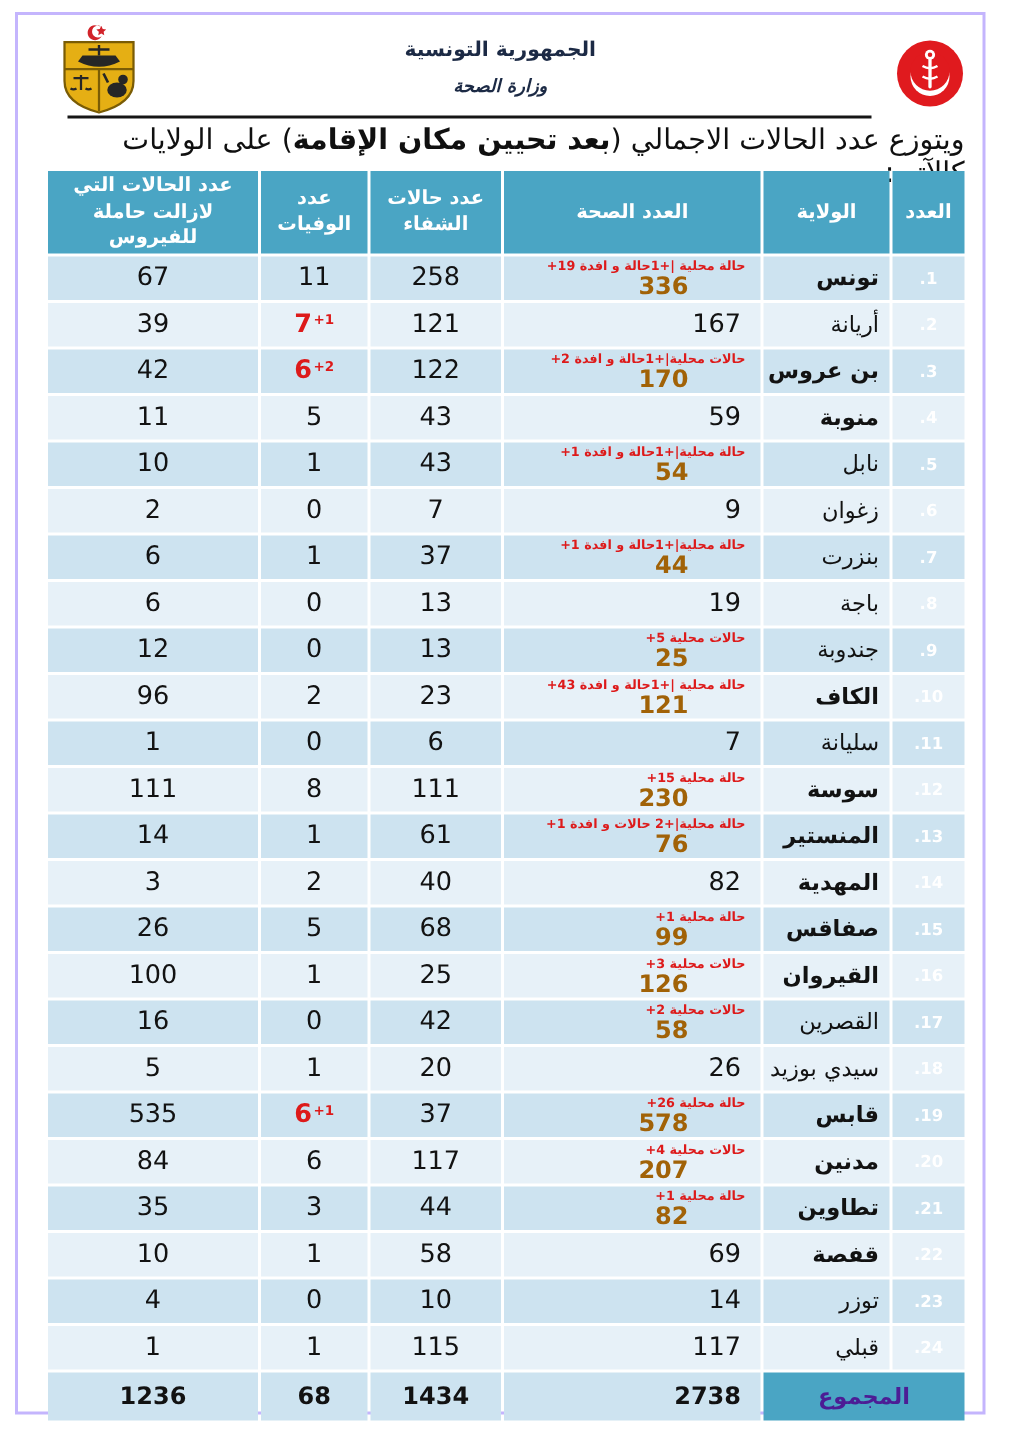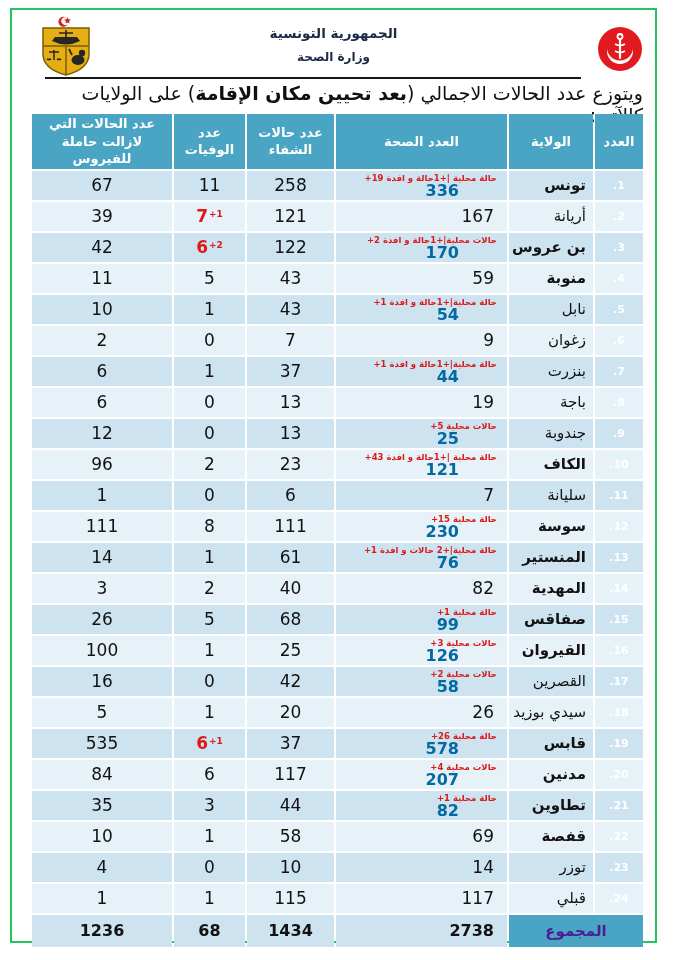--- a/index.html
+++ b/index.html
@@ -1,25 +1,25 @@
 <!DOCTYPE html>
 <html lang="ar"><head>
 <meta charset="utf-8">
 <style>
   html,body{margin:0;padding:0;background:#ffffff;}
   .page{position:relative;width:679px;height:960px;background:#fff;overflow:hidden;
         font-family:"DejaVu Sans",sans-serif;color:#111;}
-  .frame{position:absolute;left:10px;top:8px;width:643px;height:931px;border:2px solid #22c55e;background:#fff;}
+  .frame{position:absolute;left:10px;top:8px;width:643px;height:931px;border:2px solid #c4b5fd;background:#fff;}
 
   
   .coat{position:absolute;left:23px;top:5px;width:62px;height:62px;}
   .moh{position:absolute;right:12px;top:16px;width:46px;height:46px;}
   .org{position:absolute;left:0;right:0;top:15px;text-align:center;direction:rtl;color:#1c2a45;}
   .org-title{font-size:13.5px;font-weight:bold;}
-  .org-sub{font-size:12px;font-weight:bold;margin-top:9px;}
+  .org-sub{font-size:12px;font-weight:bold;margin-top:9px;font-style:italic;}
   .rule{position:absolute;left:33px;top:67px;width:536px;height:2px;background:#161616;}
 
   .intro{position:absolute;right:12px;top:72px;width:620px;direction:rtl;text-align:right;
          font-size:19px;color:#101010;margin:0;}
   .intro b{font-weight:bold;}
 
   
   .tbl-wrap{position:absolute;top:102px;right:10px;}
   table{direction:rtl;border-collapse:separate;border-spacing:2px;table-layout:fixed;}
   col.c-rank{width:48px;}  col.c-gov{width:84px;}  col.c-total{width:171px;}
@@ -31,21 +31,21 @@
   tbody tr:nth-child(odd) td{background:#cde3f0;}
   tbody tr:nth-child(even) td{background:#e7f1f8;}
   tbody td.rank-cell{background:#4aa5c4;color:#fff;font-size:11px;font-weight:bold;text-align:center;}
   td.gov-cell{text-align:right;padding-right:7px;font-size:15px;}
   .gov-name.bold{font-weight:bold;}
   td.total-cell{text-align:right;padding:0;}
   .annotation{direction:ltr;text-align:right;padding-right:10px;font-size:8.5px;line-height:10px;
               color:#dd1a1a;font-weight:bold;}
   .annotation:empty{display:none;}
   .total-num{text-align:right;padding-right:13px;line-height:15px;}
-  .total-num.red-num{color:#0369a1;font-weight:bold;font-size:16px;padding-right:48px;}
+  .total-num.red-num{color:#a16207;font-weight:bold;font-size:16px;padding-right:48px;}
   td.num-cell{text-align:center;}
   .deaths-num.red-num{color:#dd1a1a;font-weight:bold;}
   .deaths-sup{font-size:9px;color:#dd1a1a;font-weight:bold;position:relative;top:-5px;margin-left:1px;}
   .deaths-sup:empty{display:none;}
   tfoot td{height:30px;vertical-align:middle;font-weight:bold;font-size:16px;}
   td.total-label{background:#4aa5c4;color:#4c1d95;font-size:15px;text-align:center;font-weight:bold;}
   tfoot td.sum{background:#cde3f0;text-align:center;color:#121212;}
   tfoot td.sum.grand{text-align:right;padding-right:13px;}
 </style>
 </head>

